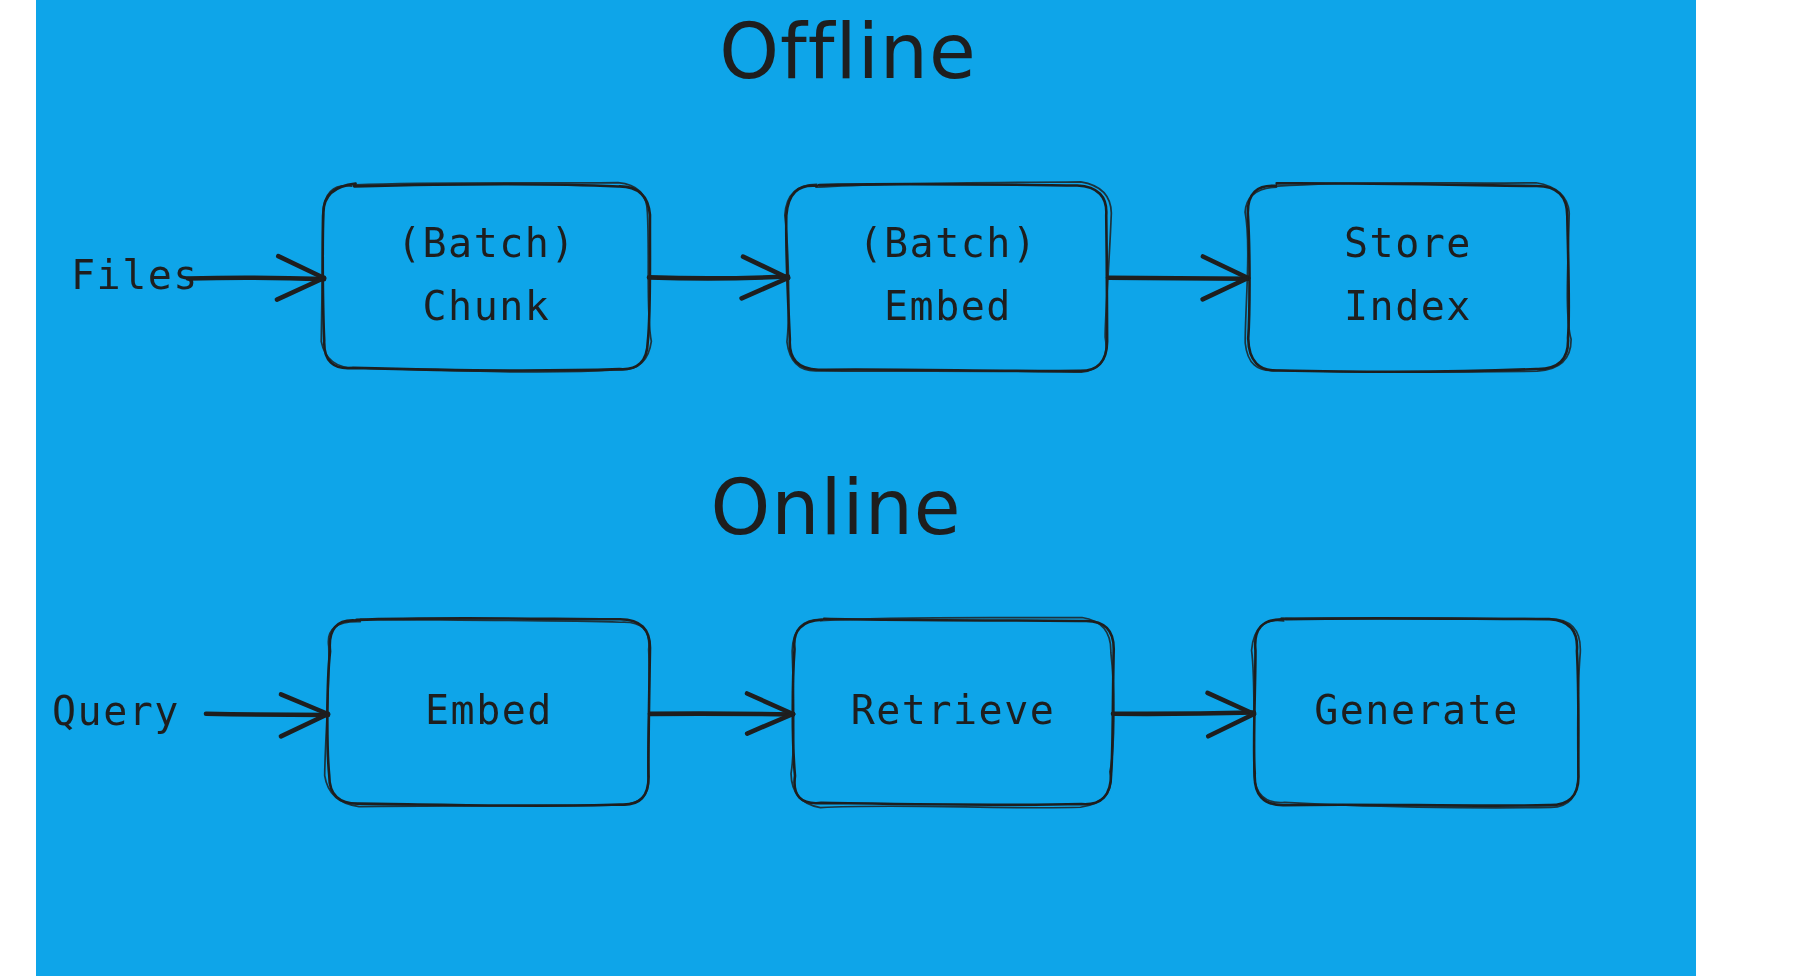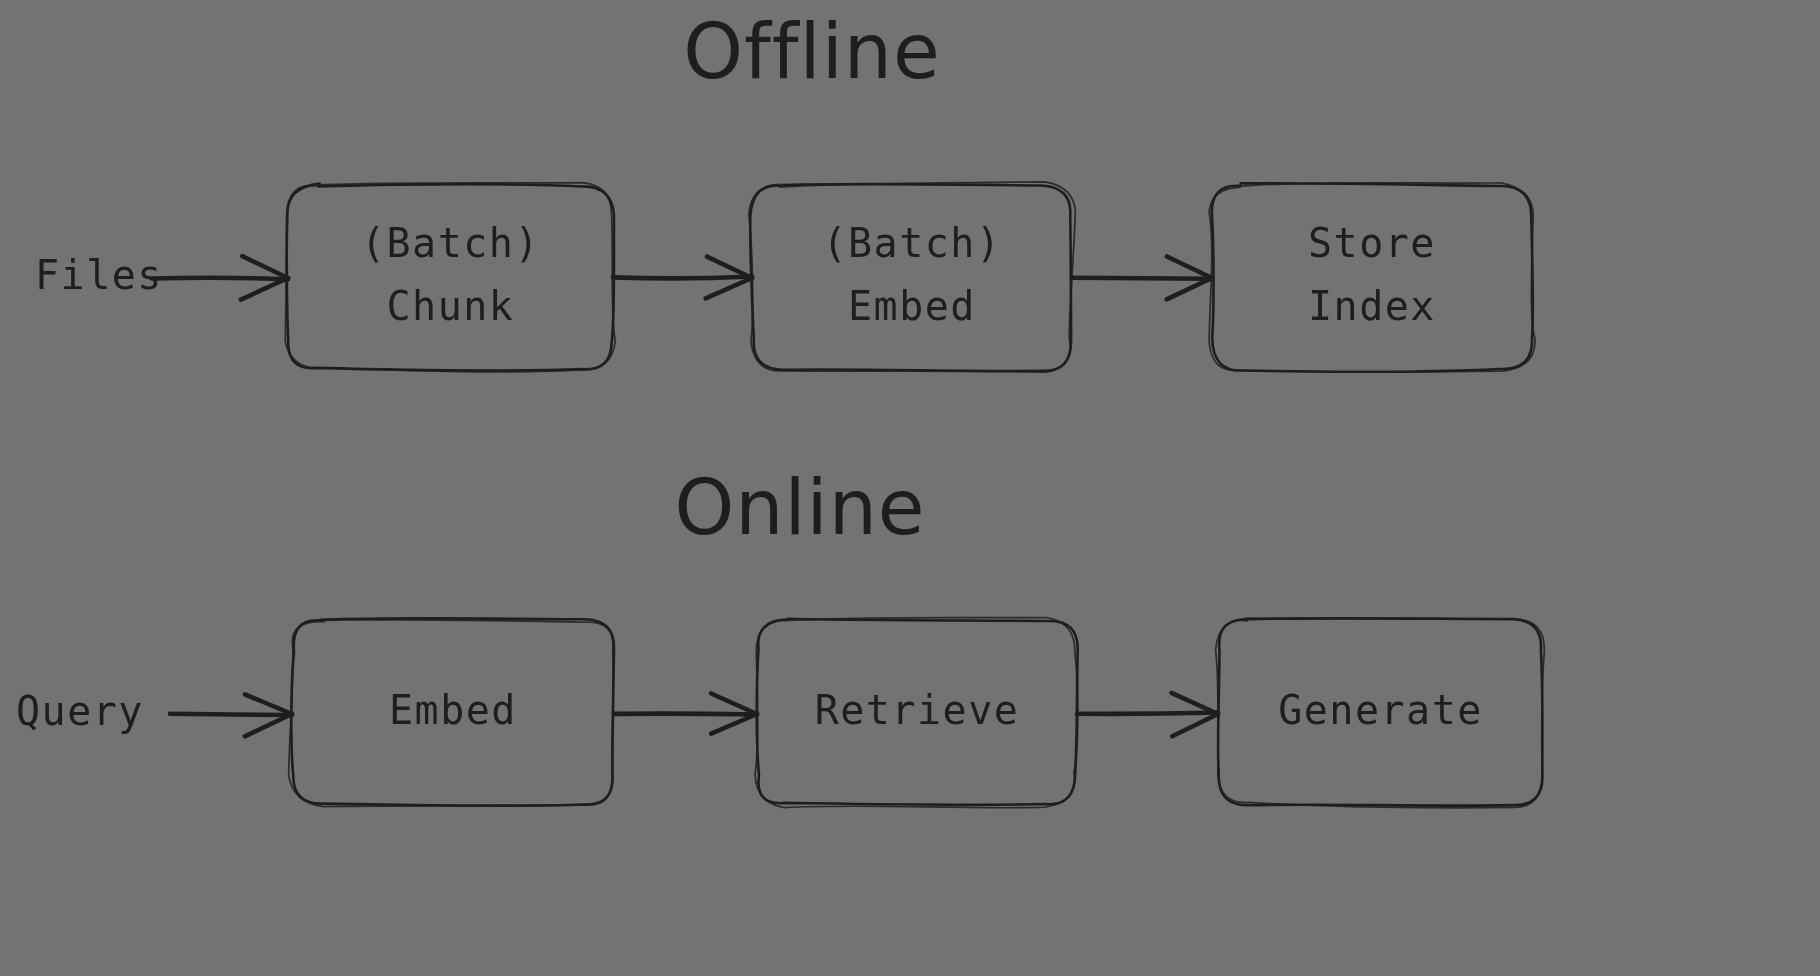--- a/index.html
+++ b/index.html
@@ -8,23 +8,24 @@
     background: #ffffff;
   }
   body {
     width: 1820px;
     height: 976px;
     overflow: hidden;
     font-family: "DejaVu Sans", sans-serif;
   }
   #diagram-root {
     position: relative;
-    width: 1820px;
+    width: 1660px;
     height: 976px;
-    background: #737373;
+    background: #0ea5e9;
+    margin-left: 36px;
   }
   svg#scene {
     display: block;
     width: 1820px;
     height: 976px;
   }
   .section-title {
     font-family: "DejaVu Sans", sans-serif;
     font-size: 76px;
     font-weight: 400;

